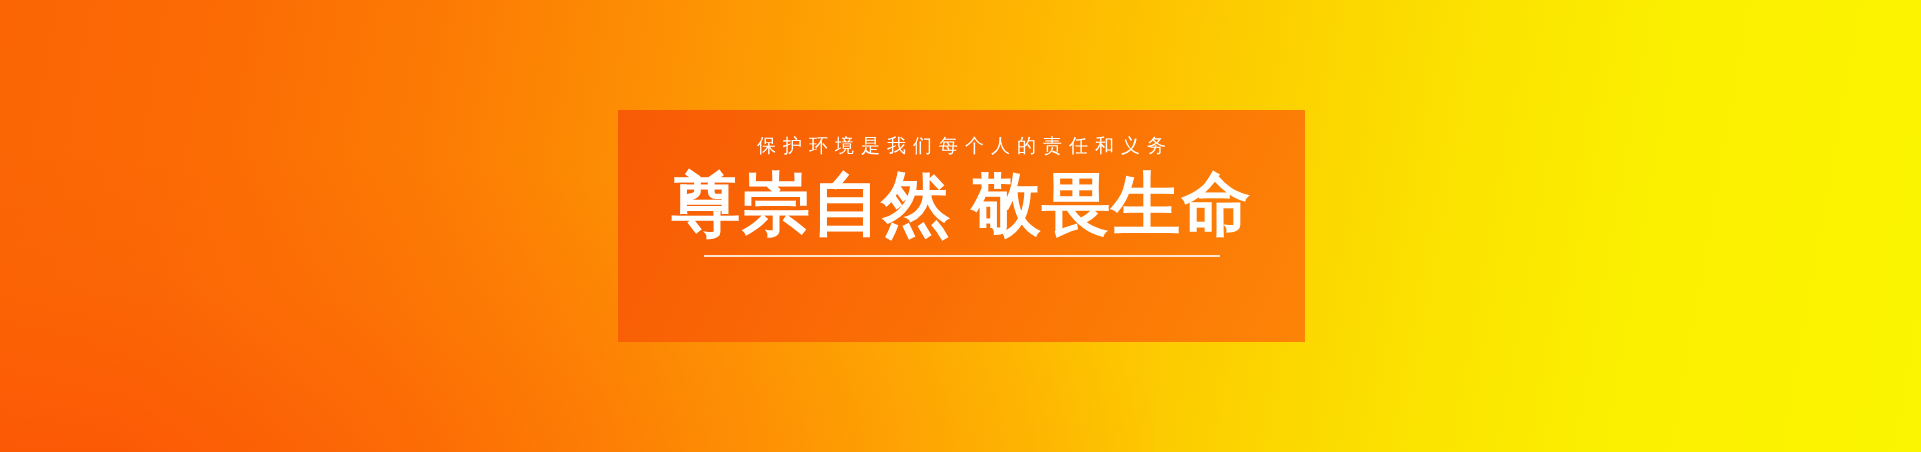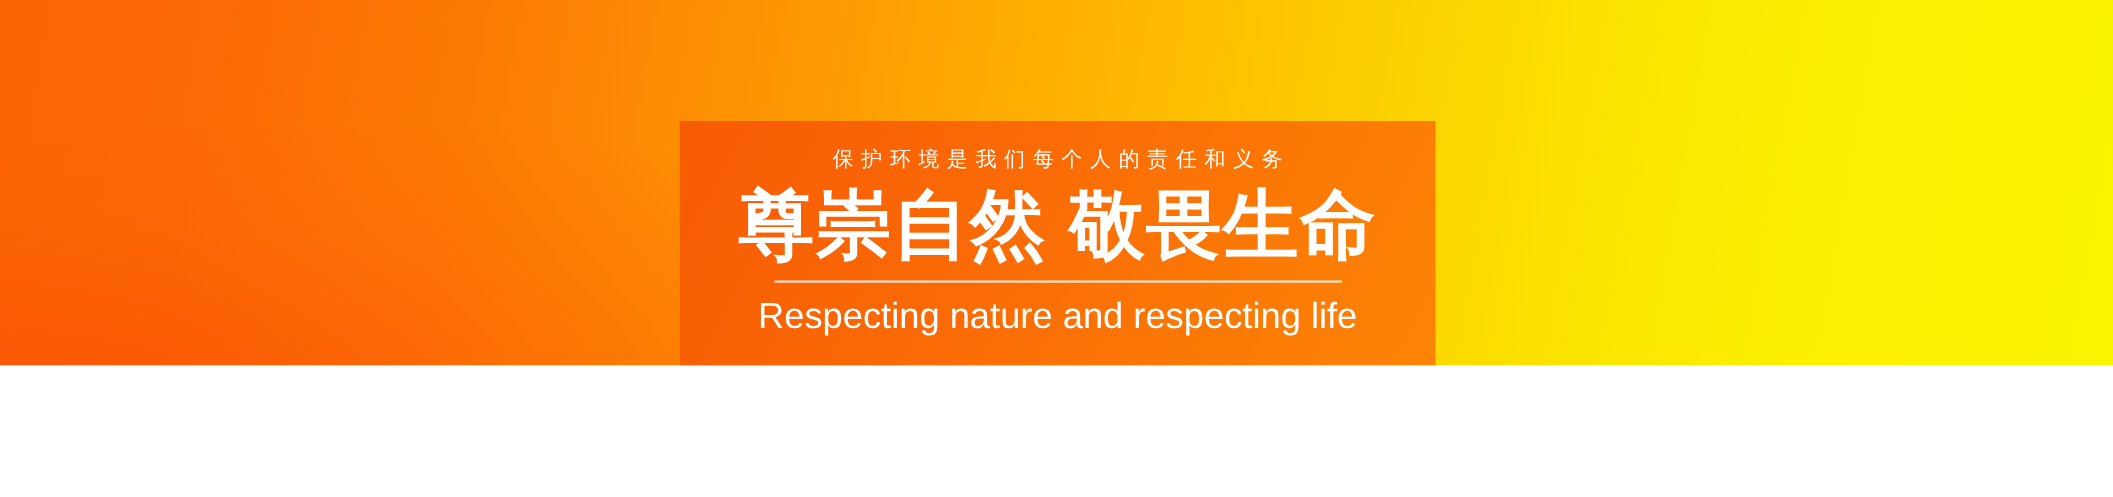--- a/index.html
+++ b/index.html
@@ -11,21 +11,21 @@
     width: 1921px;
     height: 452px;
     overflow: hidden;
     font-family: "Liberation Sans", "DejaVu Sans", sans-serif;
   }
 
   
   #banner {
     position: relative;
     width: 1921px;
-    height: 332px;
+    height: 452px;
     background:
       linear-gradient(100deg,
         #fb6504 0%,
         #fb6a04 10%,
         #fc7a04 22%,
         #fd8f03 33%,
         #fea402 43%,
         #febb01 54%,
         #fcd200 65%,
         #fbe400 75%,
@@ -115,16 +115,15 @@
 <div id="banner">
 
   <div id="panel">
 
     <div class="cn-sub">保护环境是我们每个人的责任和义务</div>
 
     <div class="cn-main">尊崇自然 敬畏生命</div>
 
     <div class="divider"></div>
 
-    <div class="en-sub">Respecting nature and respecting life</div>
 
   </div>
 </div>
 
 </body></html>

